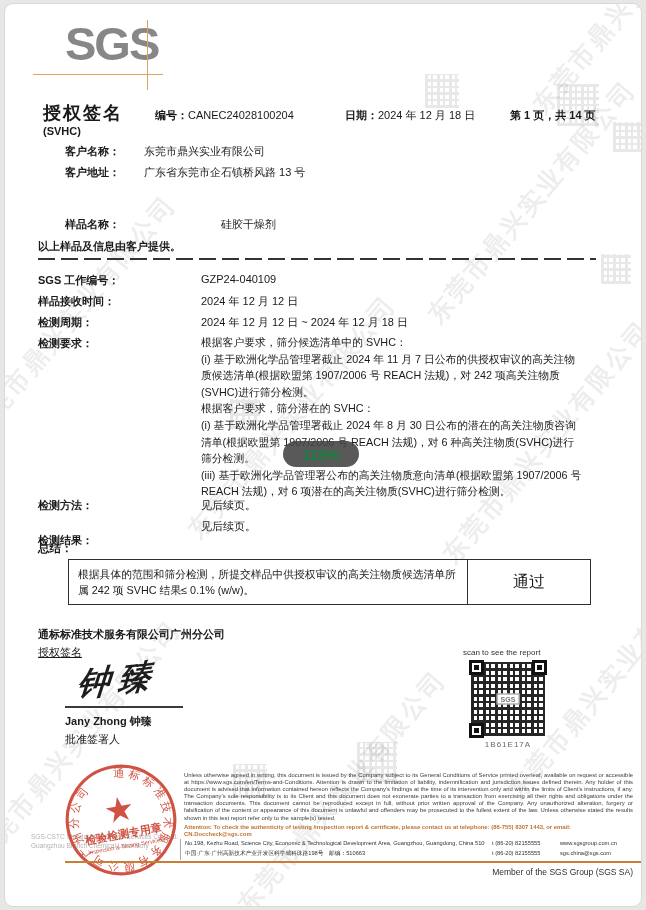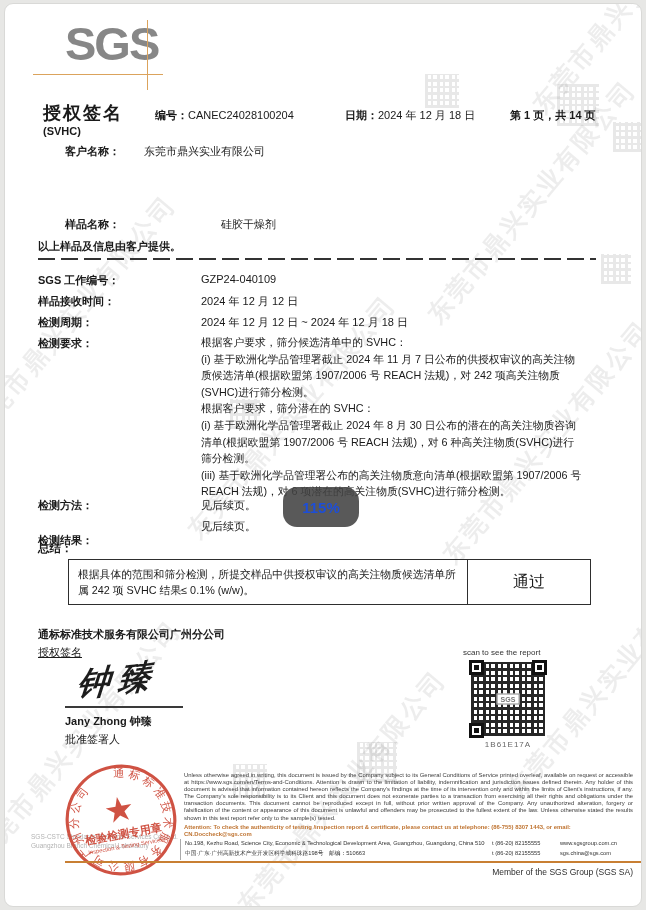--- a/index.html
+++ b/index.html
@@ -47,22 +47,22 @@
   
   .stamp{left:58px;top:758px;width:116px;height:116px;transform:rotate(-10deg);opacity:.92;}
   .gray-co{left:26px;top:828px;width:160px;font-size:6.5px;line-height:9px;color:#b3b3b3;}
   .fine{font-size:5.9px;line-height:7.1px;color:#3c3c3c;text-align:justify;}
   .attention{font-size:5.9px;line-height:7.1px;color:#bf7330;margin-top:2px;font-weight:bold;}
   .addr{font-size:5.7px;color:#333;white-space:nowrap;}
   .v-div{left:175px;top:835px;width:1px;height:21px;background:#aaa;}
   .orange-hr{left:60px;top:857px;width:578px;height:2px;background:#c87f33;}
   .member{left:400px;top:863px;width:228px;text-align:right;font-size:8.5px;color:#2e2e2e;}
   
-  .zoom-badge{left:283px;top:441px;width:76px;height:40px;border-radius:14px;background:rgba(66,66,66,0.88);
-              color:#1d4ed8;font-size:15px;font-weight:bold;display:flex;align-items:center;justify-content:center;z-index:50;margin-top:46px;}
+  .zoom-badge{left:283px;top:441px;width:76px;height:26px;border-radius:14px;background:rgba(66,66,66,0.88);
+              color:#15803d;font-size:15px;font-weight:bold;display:flex;align-items:center;justify-content:center;z-index:50;}
 </style>
 </head>
 <body>
 
 <div class="stage">
   <div class="page">
 
     <div>
       <span class="wm" style="left:520px;top:95px;">东莞市鼎兴实业有限公司</span>
       <span class="wm" style="left:415px;top:305px;">东莞市鼎兴实业有限公司</span>
@@ -91,20 +91,23 @@
       <b>编号：</b><span>CANEC24028100204</span>
     </div>
     <div class="abs hdr" style="left:340px;top:104px;">
       <b>日期：</b><span>2024 年 12 月 18 日</span>
     </div>
     <div class="abs hdr" style="left:505px;top:104px;font-weight:bold;">第 1 页，共 14 页</div>
 
     <div class="abs row" style="left:60px;top:140px;">
       <span class="lbl" style="margin-right:24px;">客户名称：</span><span>东莞市鼎兴实业有限公司</span>
     </div>
+    <div class="abs row" style="left:60px;top:161px;">
+      <span class="lbl" style="margin-right:24px;">客户地址：</span><span>广东省东莞市企石镇桥风路 13 号</span>
+    </div>
 
     <div class="abs row lbl" style="left:60px;top:213px;">样品名称：</div>
     <div class="abs row" style="left:216px;top:213px;">硅胶干燥剂</div>
     <div class="abs row lbl" style="left:33px;top:235px;">以上样品及信息由客户提供。</div>
     <div class="abs dash-line" style="left:33px;top:254px;width:558px;"></div>
 
     <div class="abs row lbl" style="left:33px;top:269px;">SGS 工作编号：</div>
     <div class="abs row" style="left:196px;top:269px;">GZP24-040109</div>
     <div class="abs row lbl" style="left:33px;top:290px;">样品接收时间：</div>
     <div class="abs row" style="left:196px;top:290px;">2024 年 12 月 12 日</div>

